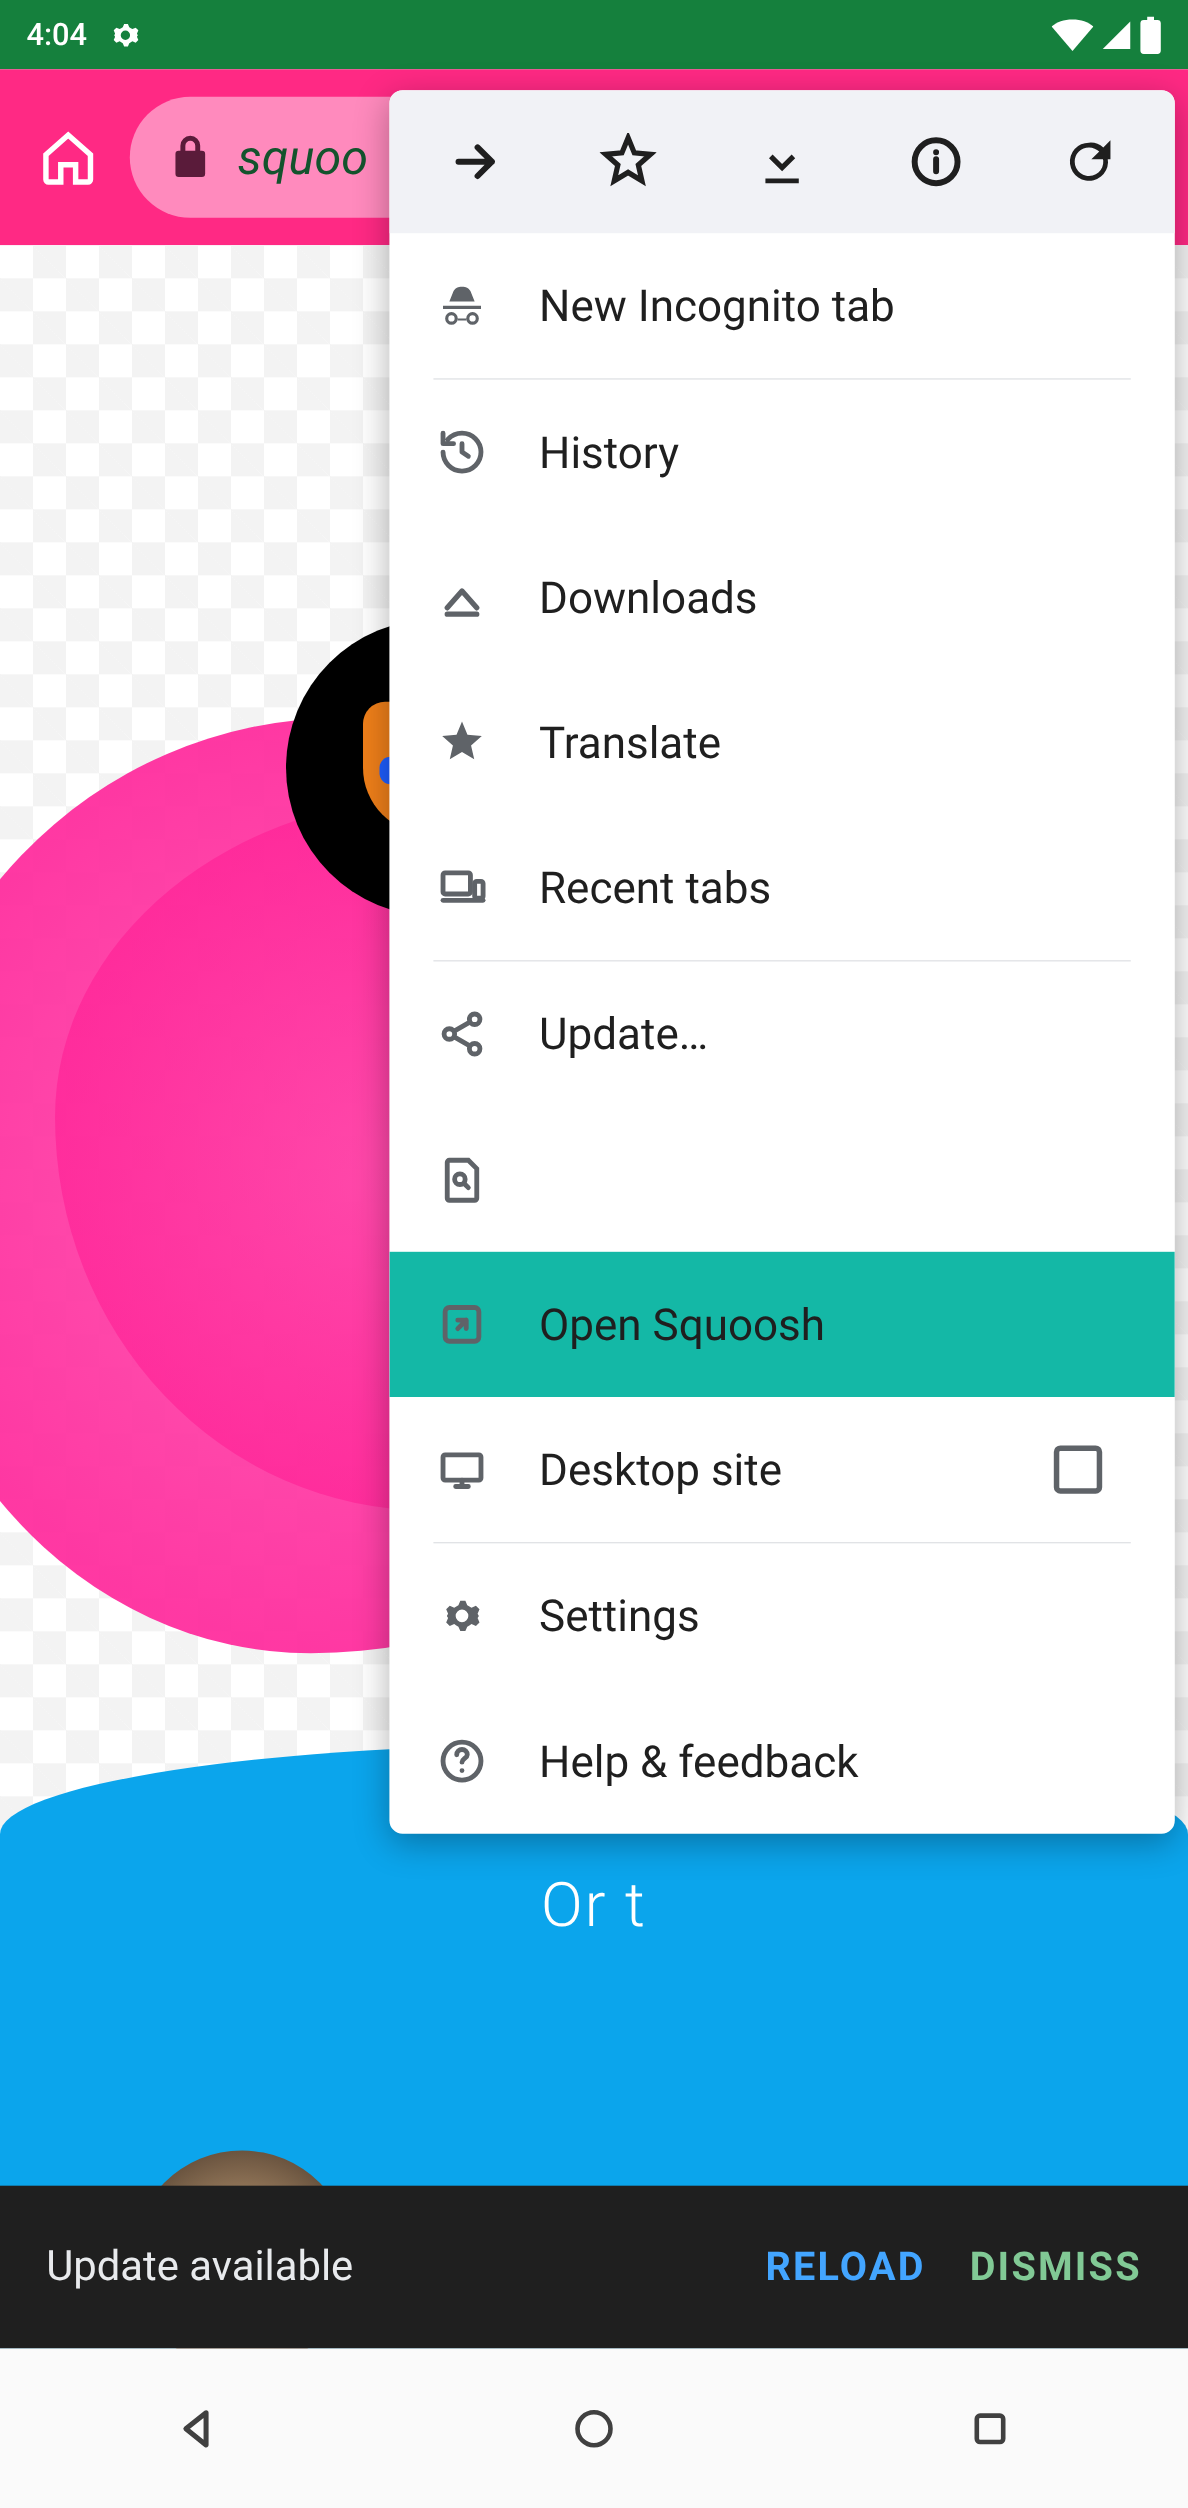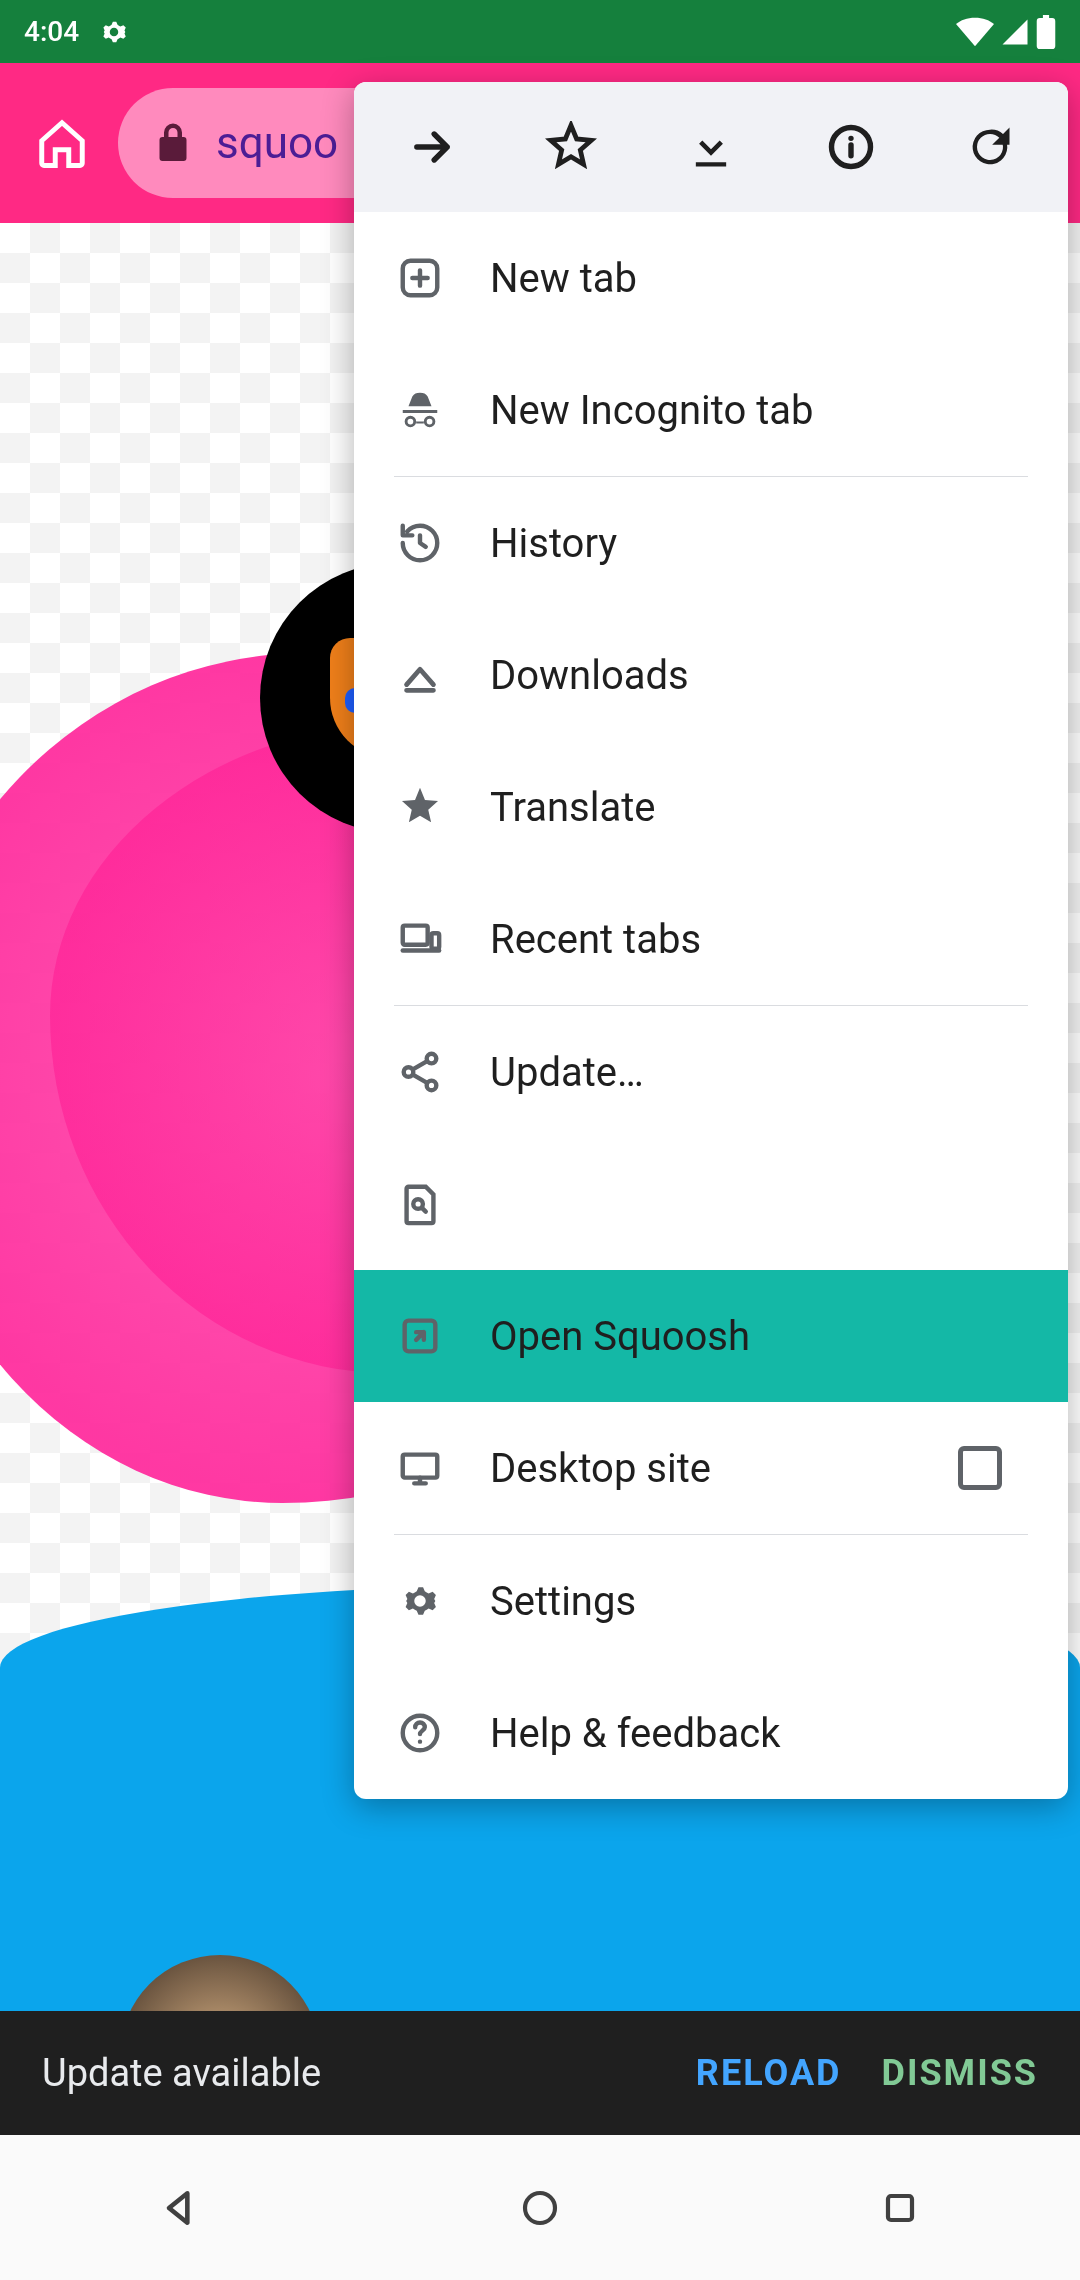--- a/index.html
+++ b/index.html
@@ -68,24 +68,25 @@
       height: 110px;
       background: #ff8abd;
       border-radius: 55px;
       display: flex;
       align-items: center;
       padding: 0 36px;
       gap: 24px;
     }
     
     .url-text {
-      color: #4c1d95;
+      color: #14532d;
       font-size: 44px;
       white-space: nowrap;
       overflow: hidden;
+      font-style: italic;
     }
     
     
     .content-area {
       position: absolute;
       top: 223px;
       left: 0;
       right: 0;
       bottom: 145px;
       background: #fff;
@@ -252,21 +253,21 @@
       margin-left: auto;
       margin-right: 24px;
     }
     
     
     .snackbar {
       position: absolute;
       bottom: 145px;
       left: 0;
       right: 0;
-      height: 124px;
+      height: 148px;
       background: #1f1f1f;
       display: flex;
       align-items: center;
       padding: 0 42px;
     }
     
     .snackbar-text {
       color: #e8eaed;
       font-size: 38px;
       flex: 1;
@@ -389,29 +390,20 @@
           <path d="M12 8v0M12 11v5" stroke-linecap="round"></path>
         </svg>
     </div>
     <div class="top-action">
       <svg width="52" height="52" viewBox="0 0 24 24" fill="#1f1f1f">
           <path d="M12 4a8 8 0 107.4 5h-2.2A6 6 0 116 12a6 6 0 016-6c1.7 0 3.2.7 4.3 1.7L13 11h8V3l-3 3A8 8 0 0012 4z"></path>
         </svg>
     </div>
   </div>
 
-  <div class="menu-item">
-    <div class="menu-icon">
-      <svg width="46" height="46" viewBox="0 0 24 24" fill="none" stroke="#5f6368" stroke-width="2.3">
-          <rect x="3" y="3" width="18" height="18" rx="4"></rect>
-          <path d="M12 8v8M8 12h8" stroke-linecap="round"></path>
-        </svg>
-    </div>
-    <span class="menu-label">New tab</span>
-  </div>
 
   <div class="menu-item">
     <div class="menu-icon">
       <svg width="46" height="46" viewBox="0 0 24 24" fill="#5f6368">
           <path d="M12 3c-2 0-3 .5-4 2l-2 5h12l-2-5c-1-1.5-2-2-4-2zM3 12h18v1.5H3V12zm4 3a3 3 0 100 6 3 3 0 000-6zm10 0a3 3 0 100 6 3 3 0 000-6zm-10 1.5a1.5 1.5 0 110 3 1.5 1.5 0 010-3zm10 0a1.5 1.5 0 110 3 1.5 1.5 0 010-3zM10 18h4v1h-4v-1z"></path>
         </svg>
     </div>
     <span class="menu-label">New Incognito tab</span>
   </div>
 

